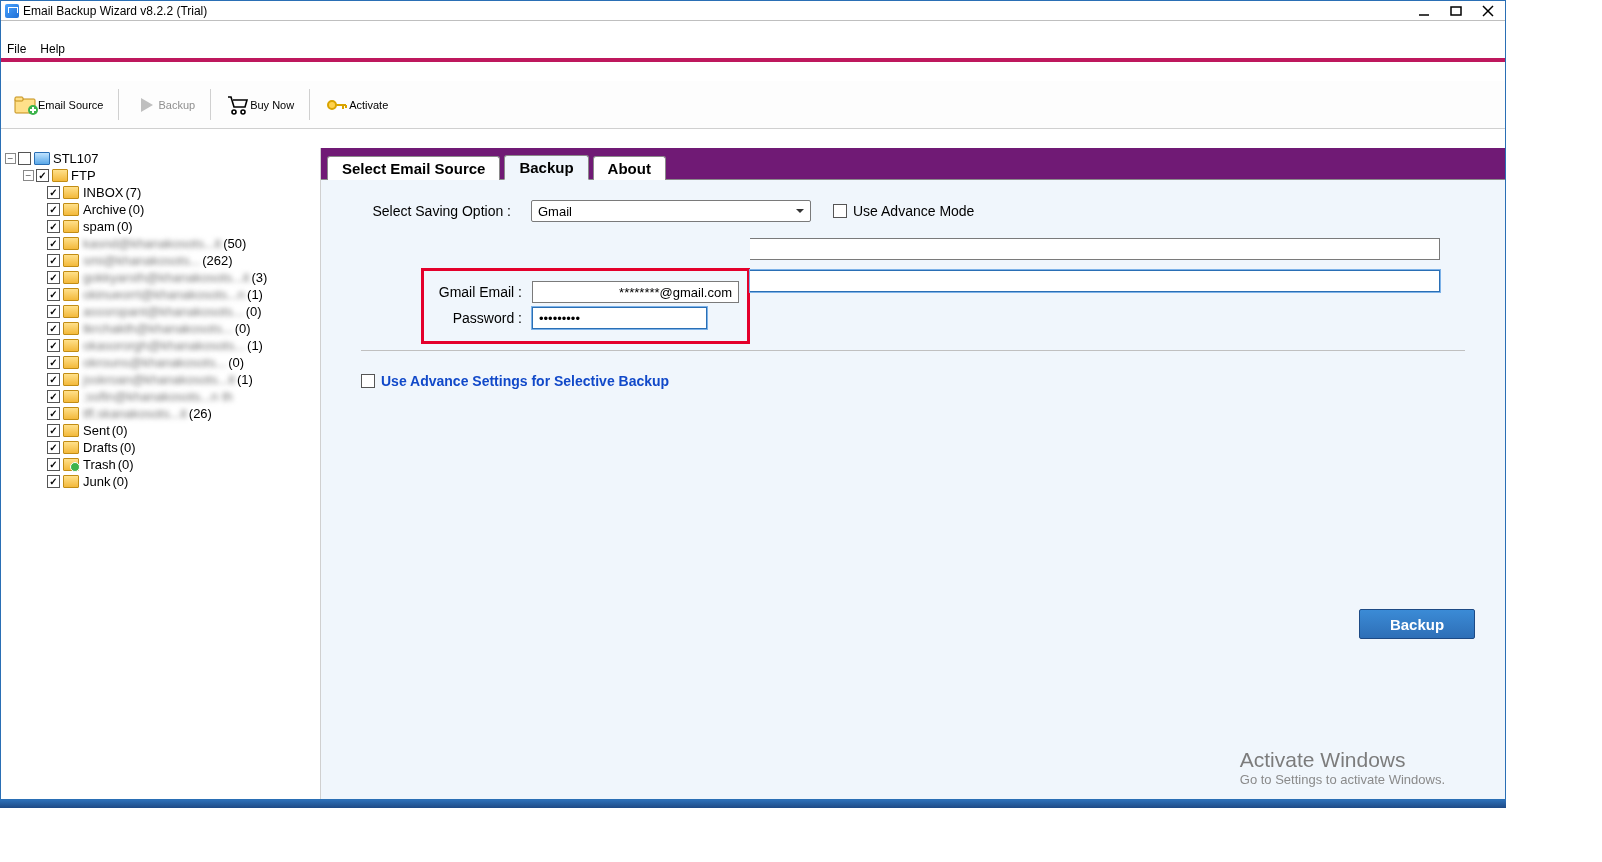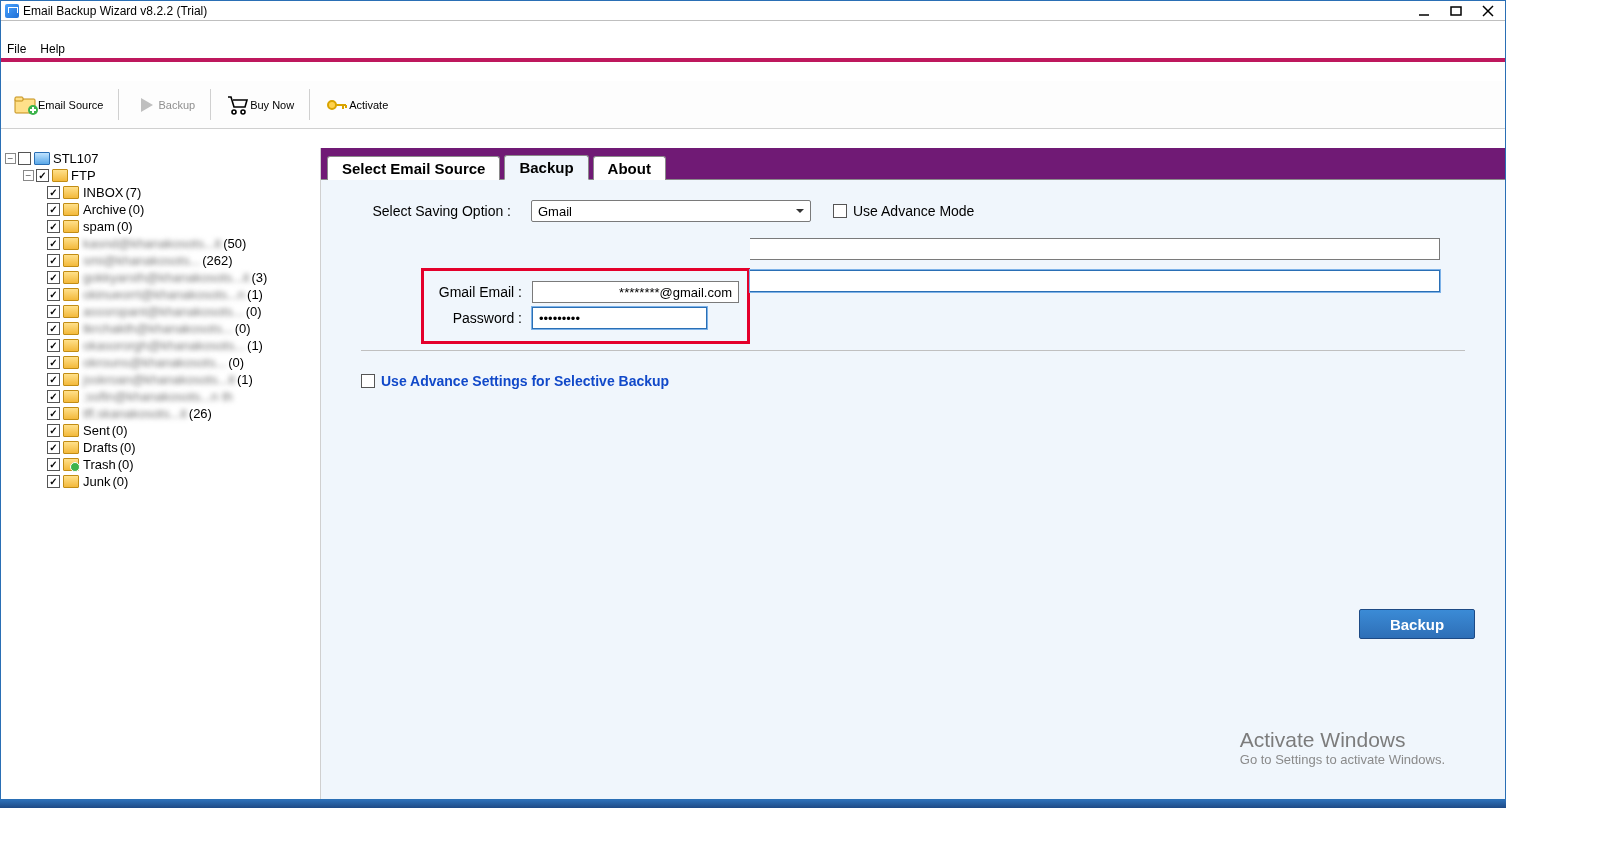--- a/index.html
+++ b/index.html
@@ -57,21 +57,21 @@
 .cred-row { display:flex; align-items:center; margin: 4px 0; }
 .cred-label { width: 100px; text-align:right; padding-right: 10px; font-size:14px; }
 input.txt { height:22px; border:1px solid #7a7a7a; padding: 0 6px; font-size:13px; background:#fff; }
 input.txt.focused { border:1px solid #2a6fb5; outline:1px solid #7db2e8; }
 
 .adv-row { margin-top: 22px; display:flex; align-items:center; font-size:14px; }
 .adv-row .adv-label { color:#1149c9; font-weight:bold; }
 
 .backup-btn { position:absolute; right: 30px; bottom: 160px; width: 116px; height: 30px; background:linear-gradient(#3b8bd6,#2e6fb7); color:#fff; font-weight:bold; font-size:15px; border:1px solid #1d4a85; border-radius:2px; cursor:pointer; }
 
-.watermark { position:absolute; right: 60px; bottom: 32px; text-align:left; color:#8a8a8a; pointer-events:none; }
+.watermark { position:absolute; right: 60px; bottom: 12px; text-align:left; color:#8a8a8a; pointer-events:none; }
 .watermark .w1 { font-size: 21px; color:#7c7c7c; }
 .watermark .w2 { font-size: 13px; color:#8a8a8a; }
 
 .taskbar { height: 8px; background: linear-gradient(#2d6fb7,#1e4a86); width:1506px; }
 
 hr.sep { border:none; border-top:1px solid #c0c0c0; margin: 6px 0 10px; }
 </style>
 </head>
 <body>
 

